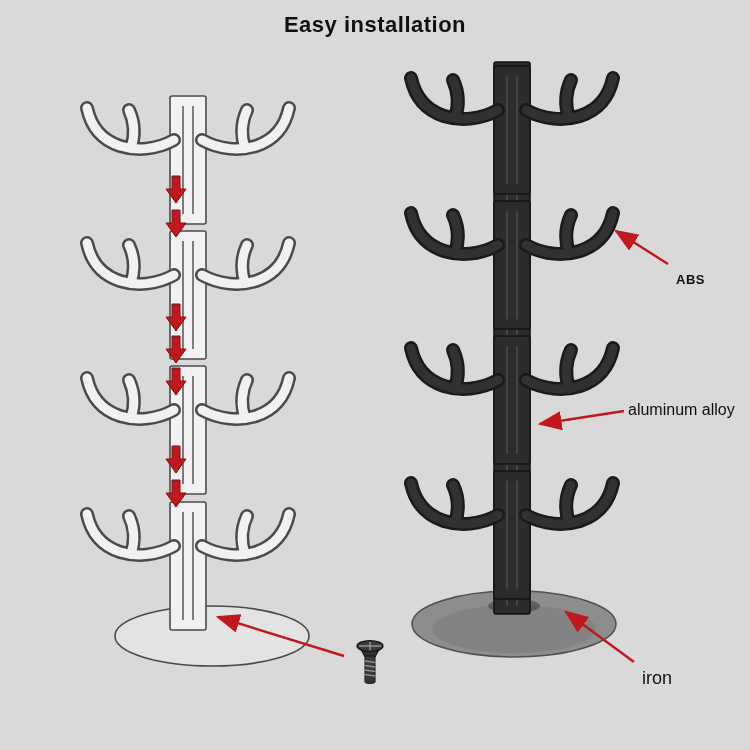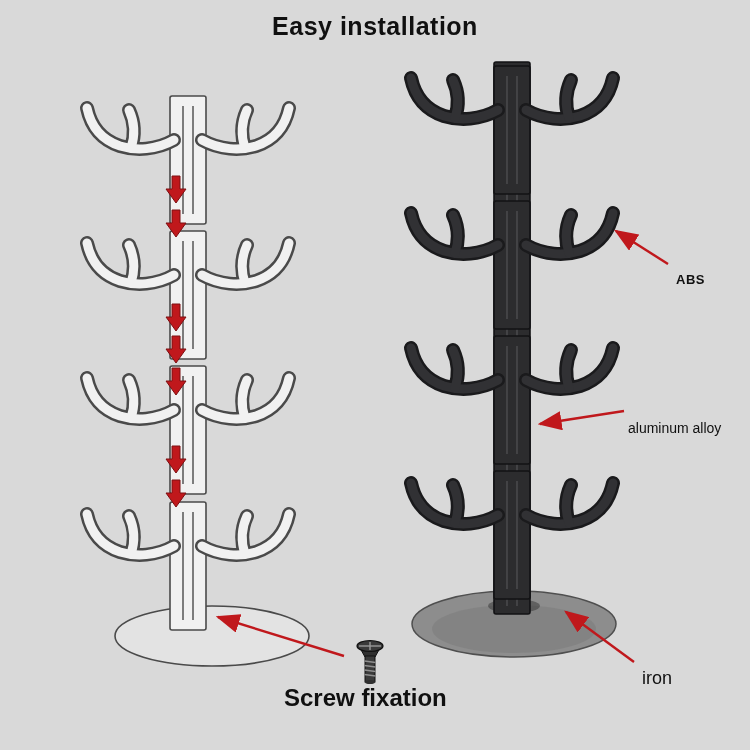--- a/index.html
+++ b/index.html
@@ -6,21 +6,21 @@
   .stage{
     position:relative;
     width:750px;height:750px;
     background:#d9d9d9;
     overflow:hidden;
     font-family:"Liberation Sans", sans-serif;
   }
   .page-title{
     position:absolute;top:12px;left:0;right:0;
     text-align:center;
-    font-size:25px;font-weight:600;color:#101010;
+    font-size:22px;font-weight:600;color:#101010;
     letter-spacing:.5px;
   }
   .illus{position:absolute;}
   #wireframe-svg{left:50px;top:78px;}
   #solid-svg{left:372px;top:58px;}
   #annot-svg{left:0;top:0;pointer-events:none;}
 
   
   .outline{ --plate:#f1f1f1; --edge:#4a4a4a; --slotc:#4a4a4a; --s1:#4a4a4a; --s2:#f1f1f1; }
   .solid  { --plate:#2c2c2e; --edge:#121214; --slotc:#4d4d50; --s1:#1a1a1c; --s2:#313134; }
@@ -30,21 +30,21 @@
   .sA{ stroke:var(--s1); stroke-width:14; stroke-linecap:round; stroke-linejoin:round; fill:none; }
   .sB{ stroke:var(--s2); stroke-width:9;  stroke-linecap:round; stroke-linejoin:round; fill:none; }
 
   .red-arrow{ fill:#c0181c; stroke:#7d1013; stroke-width:1; }
   .annot-line{ stroke:#c0181c; stroke-width:2.4; fill:none; }
 
   .annot-label{
     position:absolute;color:#101010;white-space:nowrap;
   }
   #abs-label{ left:676px; top:272px; font-size:13px; font-weight:700; letter-spacing:.5px;}
-  #aluminum-label{ left:628px; top:420px; font-size:14px; font-weight:400;}
+  #aluminum-label{ left:628px; top:401px; font-size:16px; font-weight:400;}
   #iron-label{ left:642px; top:668px; font-size:18px; font-weight:400;}
   #screw-label{ left:284px; top:684px; font-size:24px; font-weight:700;}
   #screw-icon{ position:absolute; left:352px; top:636px; }
 </style>
 </head>
 <body>
 
 <div class="stage">
 
   <svg width="0" height="0" style="position:absolute" aria-hidden="true">
@@ -129,15 +129,14 @@
     <line x1="12.5" y1="25" x2="23.5" y2="26.5" stroke="#8f8f8f" stroke-width="1.3"></line>
     <line x1="12.5" y1="29.5" x2="23.5" y2="31" stroke="#8f8f8f" stroke-width="1.3"></line>
     <line x1="12.5" y1="34" x2="23.5" y2="35.5" stroke="#8f8f8f" stroke-width="1.3"></line>
     <line x1="12.5" y1="38.5" x2="23.5" y2="40" stroke="#8f8f8f" stroke-width="1.3"></line>
     <ellipse cx="18" cy="46" rx="5" ry="2" fill="#2f2f2f"></ellipse>
   </svg>
 
   <div class="annot-label" id="abs-label">ABS</div>
   <div class="annot-label" id="aluminum-label">aluminum alloy</div>
   <div class="annot-label" id="iron-label">iron</div>
-  <div class="annot-label" id="screw-label">Screw fixation</div>
 
 </div>
 
 </body></html>

